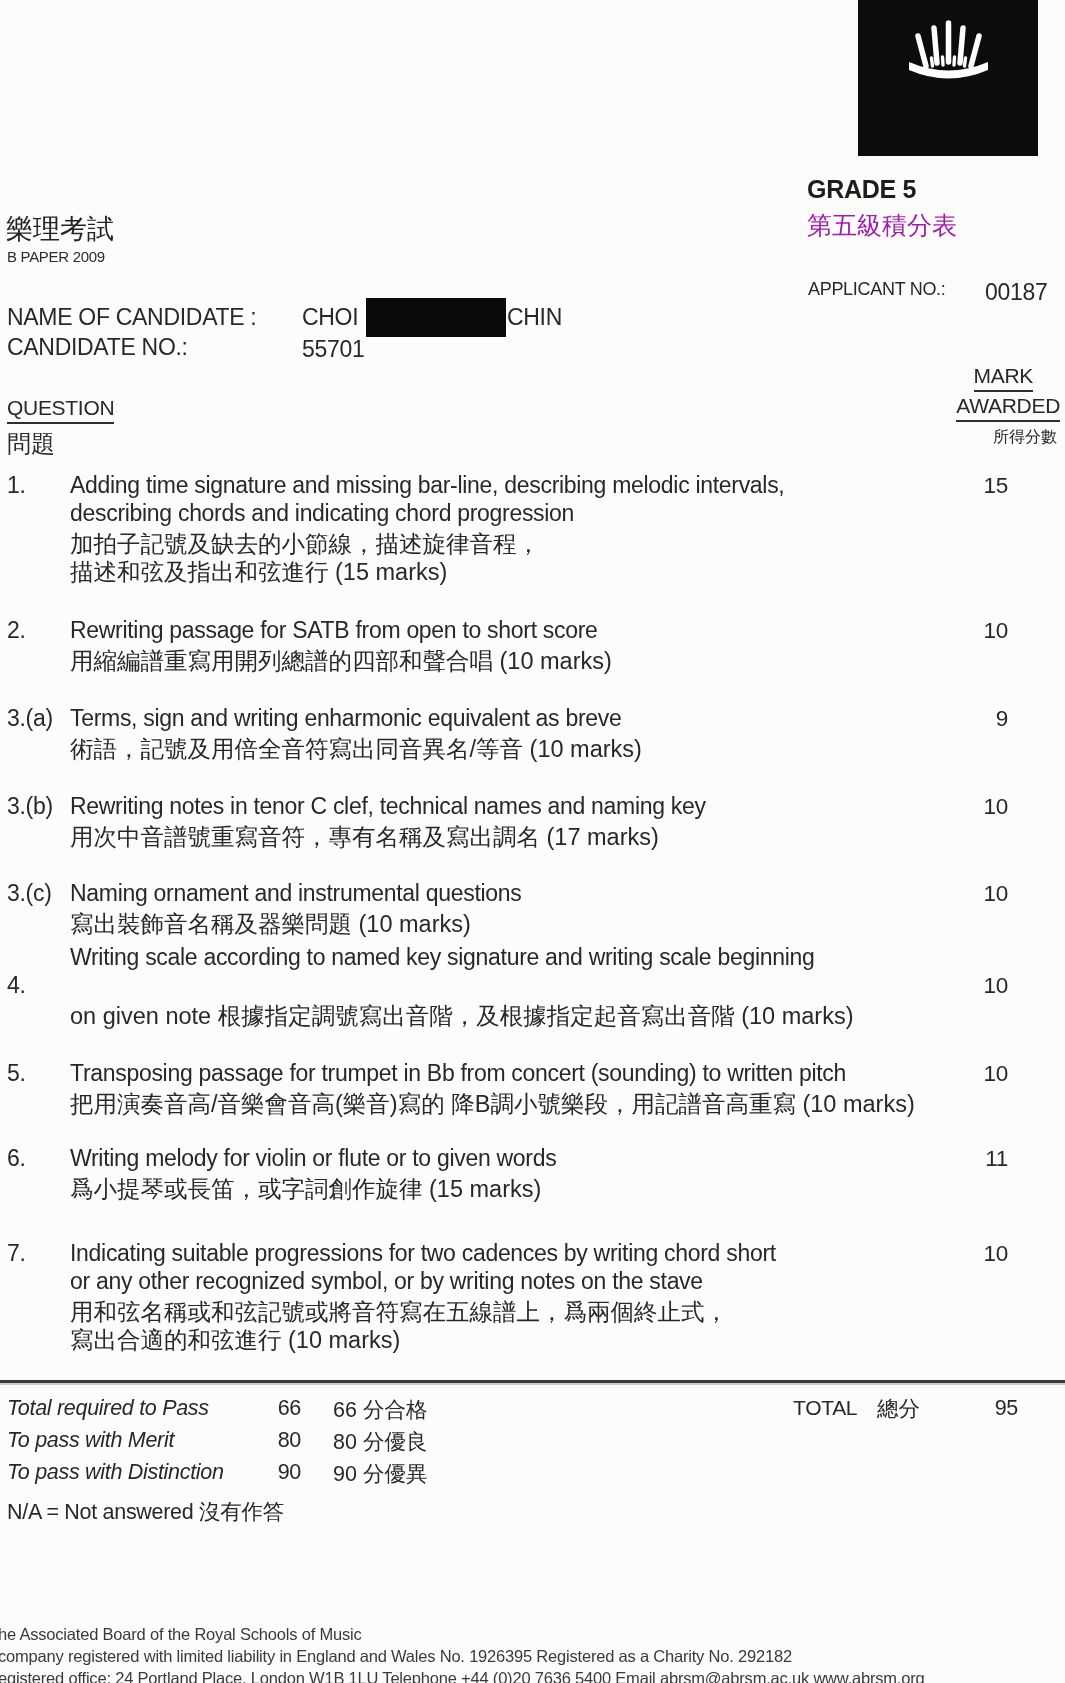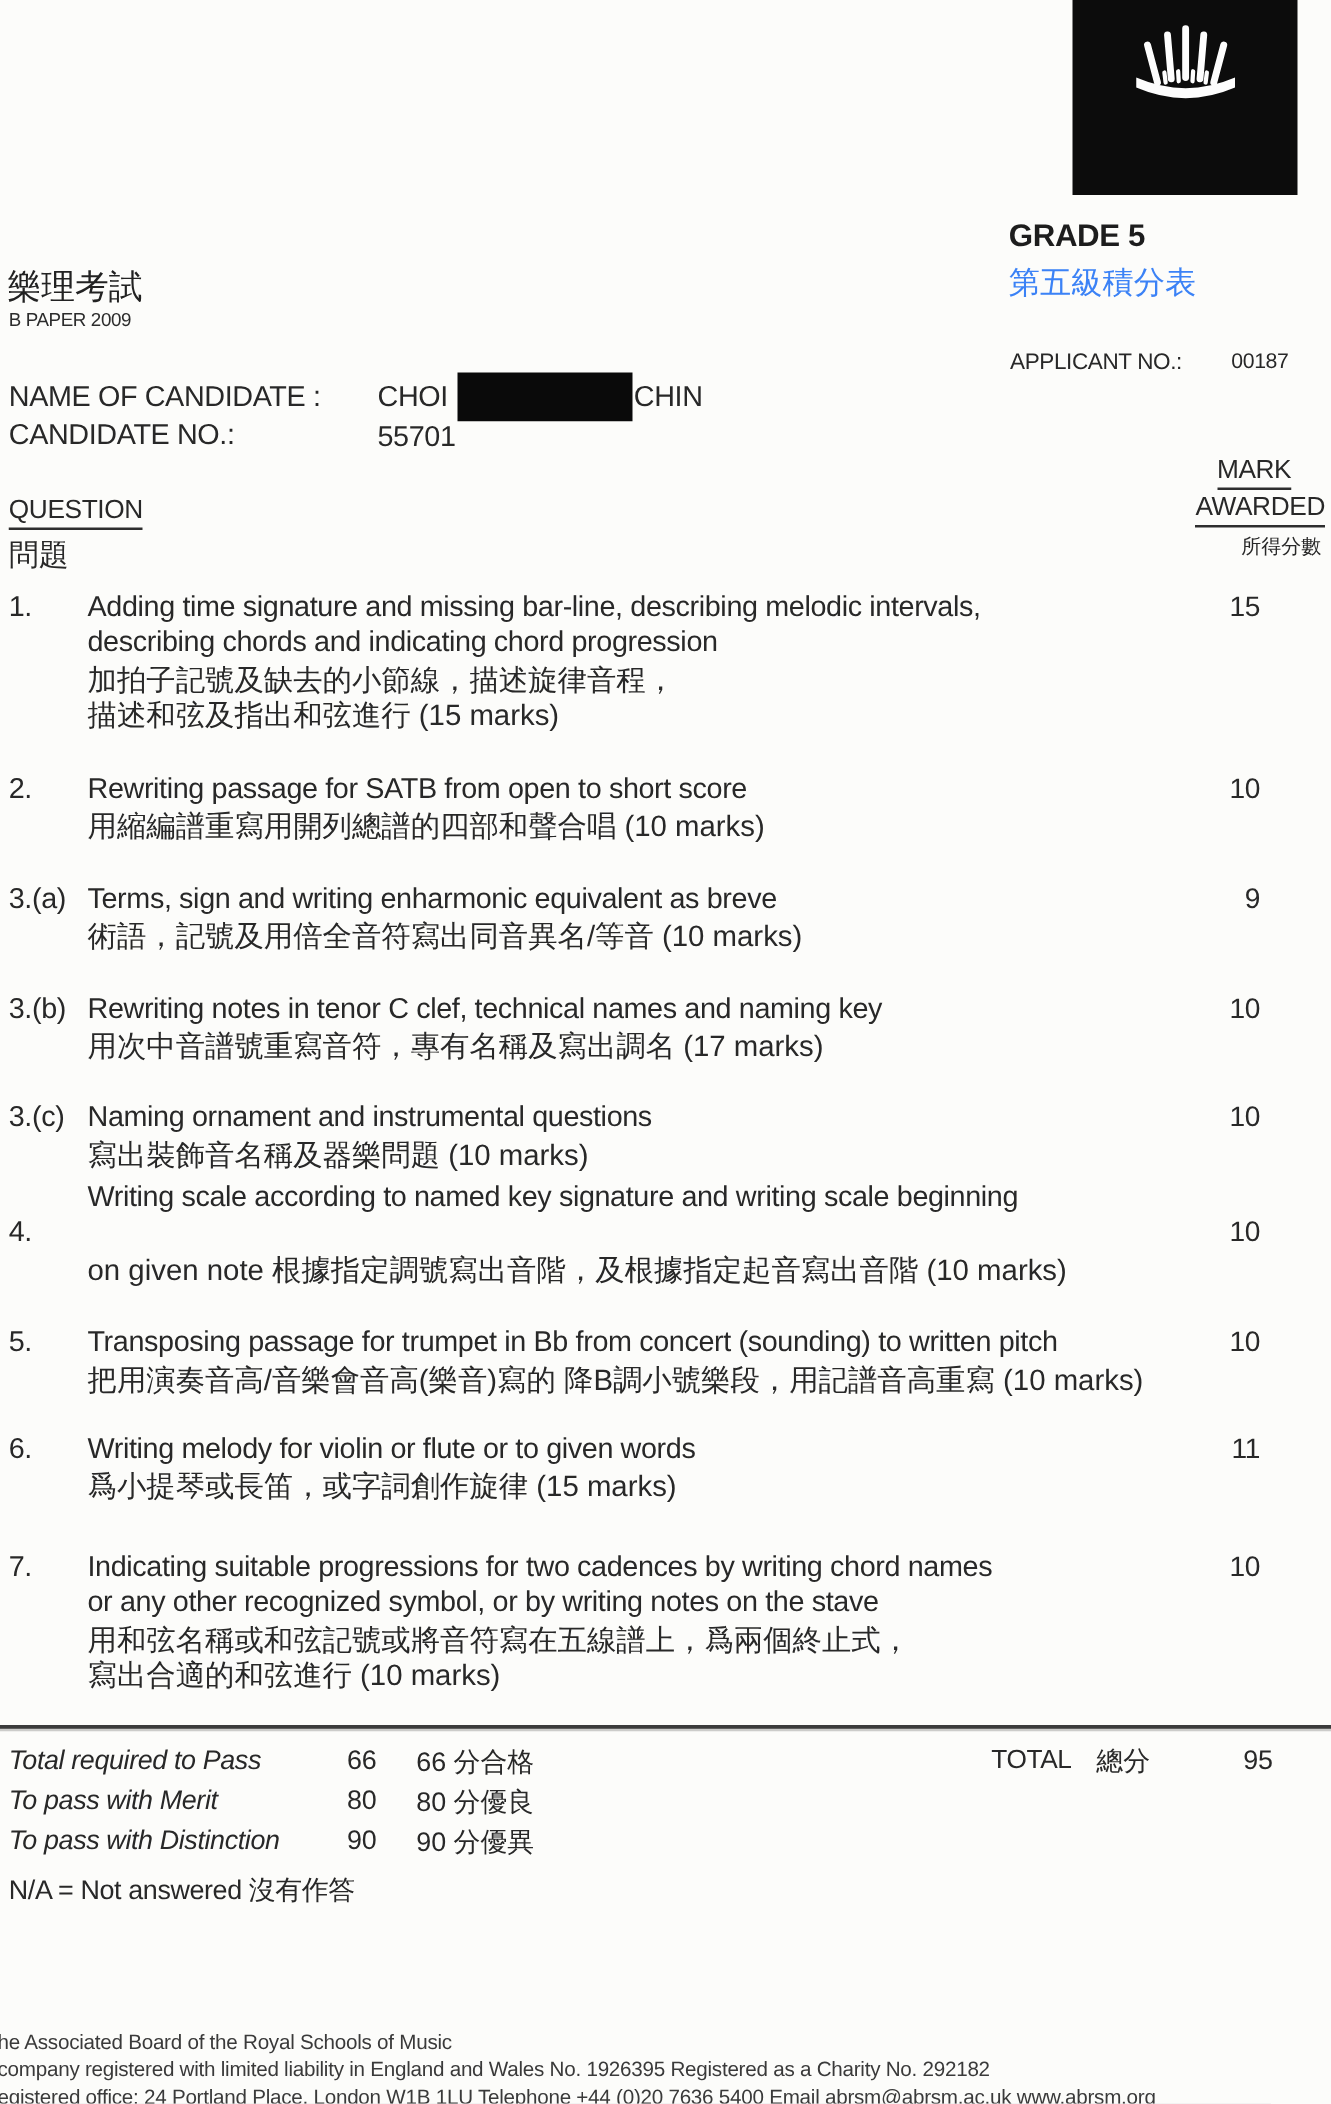--- a/index.html
+++ b/index.html
@@ -21,23 +21,23 @@
     position:absolute;left:0;right:0;top:96px;text-align:center;
     color:#fdfdfd;font-size:38px;font-weight:500;letter-spacing:1.5px;
   }
   .logo svg{position:absolute;left:43px;top:16px;}
 
   
   .title{left:6px;top:174px;font-size:31px;font-weight:bold;letter-spacing:-0.5px;color:#1d1d1d;}
   .title-zh{left:6px;top:211px;font-size:27px;color:#222;}
   .paper{left:7px;top:248px;font-size:15px;color:#2c2c2c;}
   .grade{left:807px;top:175px;font-size:25px;font-weight:bold;color:#1d1d1d;}
-  .grade-zh{left:807px;top:209px;font-size:25px;color:#3b82f6;}
+  .grade-zh{left:807px;top:209px;font-size:25px;color:#a21caf;}
   .applicant-label{left:808px;top:279px;font-size:18px;}
-  .applicant-no{left:985px;top:279px;font-size:17px;}
+  .applicant-no{left:985px;top:279px;font-size:23px;}
 
   
   .cand-label1{left:7px;top:304px;font-size:23px;}
   .cand-val1a{left:302px;top:304px;font-size:23px;}
   .redact{position:absolute;left:366px;top:298px;width:140px;height:39px;background:#0a0a0a;}
   .cand-val1b{left:507px;top:304px;font-size:23px;}
   .cand-label2{left:7px;top:334px;font-size:23px;}
   .cand-val2{left:302px;top:336px;font-size:23px;}
 
   
@@ -138,21 +138,21 @@
       <div class="q-mark en" style="top: 973px;">10</div>
       <div class="q-no" style="top: 1060px;">5.</div>
       <div class="q-line en" style="top: 1060px;">Transposing passage for trumpet in Bb from  concert (sounding) to written pitch</div>
       <div class="q-line zh" style="top: 1088px;">把用演奏音高/音樂會音高(樂音)寫的 降B調小號樂段，用記譜音高重寫 (10 marks)</div>
       <div class="q-mark en" style="top: 1061px;">10</div>
       <div class="q-no" style="top: 1145px;">6.</div>
       <div class="q-line en" style="top: 1145px;">Writing melody for violin or flute or to given words</div>
       <div class="q-line zh" style="top: 1173px;">爲小提琴或長笛，或字詞創作旋律 (15 marks)</div>
       <div class="q-mark en" style="top: 1146px;">11</div>
       <div class="q-no" style="top: 1240px;">7.</div>
-      <div class="q-line en" style="top: 1240px;">Indicating suitable progressions for two cadences by writing chord names</div>
+      <div class="q-line en" style="top: 1240px;">Indicating suitable progressions for two cadences by writing chord short</div>
       <div class="q-line en" style="top: 1268px;">or any other recognized symbol, or by writing notes on the stave</div>
       <div class="q-line zh" style="top: 1296px;">用和弦名稱或和弦記號或將音符寫在五線譜上，爲兩個終止式，</div>
       <div class="q-line zh" style="top: 1324px;">寫出合適的和弦進行 (10 marks)</div>
       <div class="q-mark en" style="top: 1241px;">10</div>
     </div>
 
   <div class="rule"></div>
   <div id="pass-rows-layer">
       <div class="pass-label en" style="top: 1396px;">Total required to Pass</div>
       <div class="pass-val en" style="top: 1396px;">66</div>

